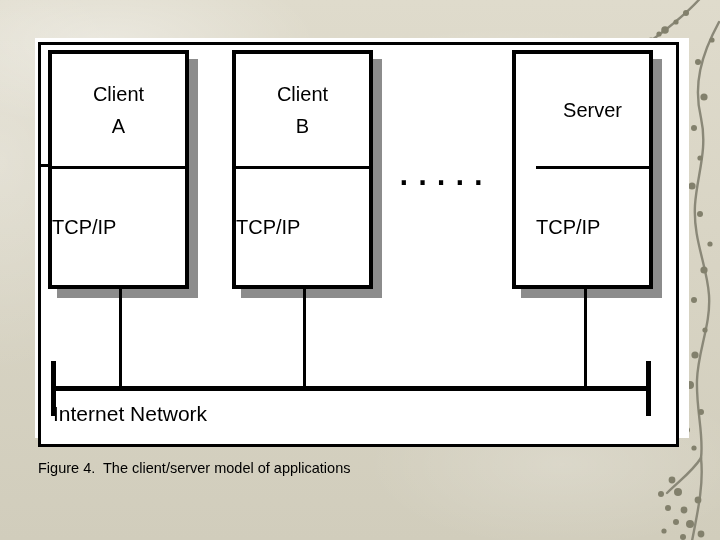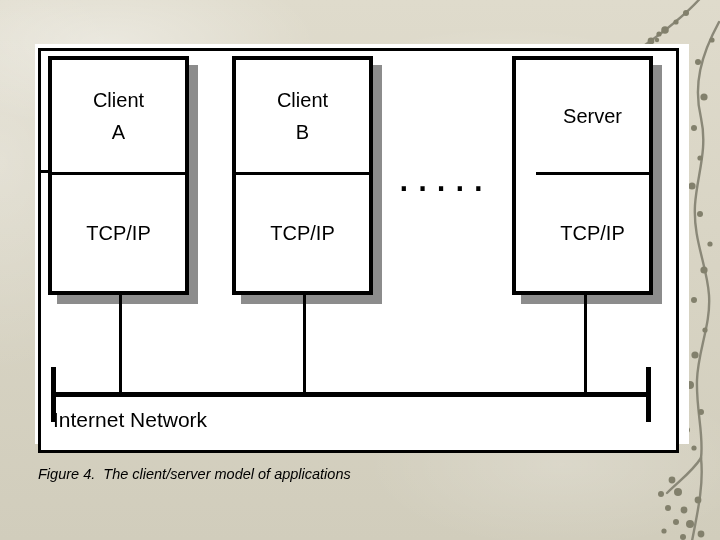--- a/index.html
+++ b/index.html
@@ -17,21 +17,21 @@
       radial-gradient(ellipse 200px 300px at 0% 30%, rgba(255,255,255,0.25), transparent 70%),
       linear-gradient(180deg, #dfdbcc 0%, #d9d5c5 42%, #d1cdbc 100%);
   }
   .vines {
     position: absolute;
     left: 0; top: 0;
     pointer-events: none;
   }
   .panel {
     position: absolute;
-    left: 35px; top: 44px;
+    left: 35px; top: 38px;
     width: 654px; height: 400px;
     background: #ffffff;
   }
   .frame {
     position: absolute;
     left: 3px; top: 4px;
     width: 641px; height: 405px;
     border: 3px solid #000;
     box-sizing: border-box;
     background: #fff;
@@ -56,21 +56,21 @@
     justify-content: center;
     font-size: 20px;
     line-height: 32px;
     color: #000;
   }
   .node-box .cell-top span:empty { display: none; }
   .node-box .cell-bottom {
     flex: 1 1 auto;
     display: flex;
     align-items: center;
-    justify-content: center;
+    justify-content: flex-start;
     font-size: 20px;
     color: #000;
   }
   .divider-tick {
     position: absolute;
     left: 5px; top: 126px;
     width: 9px; height: 3px;
     background: #000;
   }
   .ellipsis {
@@ -107,21 +107,20 @@
     position: absolute;
     left: 18px; top: 364px;
     width: 597px;
     text-align: left;
     font-size: 21px;
     color: #000;
   }
   .caption {
     position: absolute;
     left: 3px; top: 422px;
-    font-style: italic;
     font-size: 14.5px;
     color: #000;
     white-space: pre;
   }
 </style>
 </head>
 <body>
 
 <div class="slide">
 

